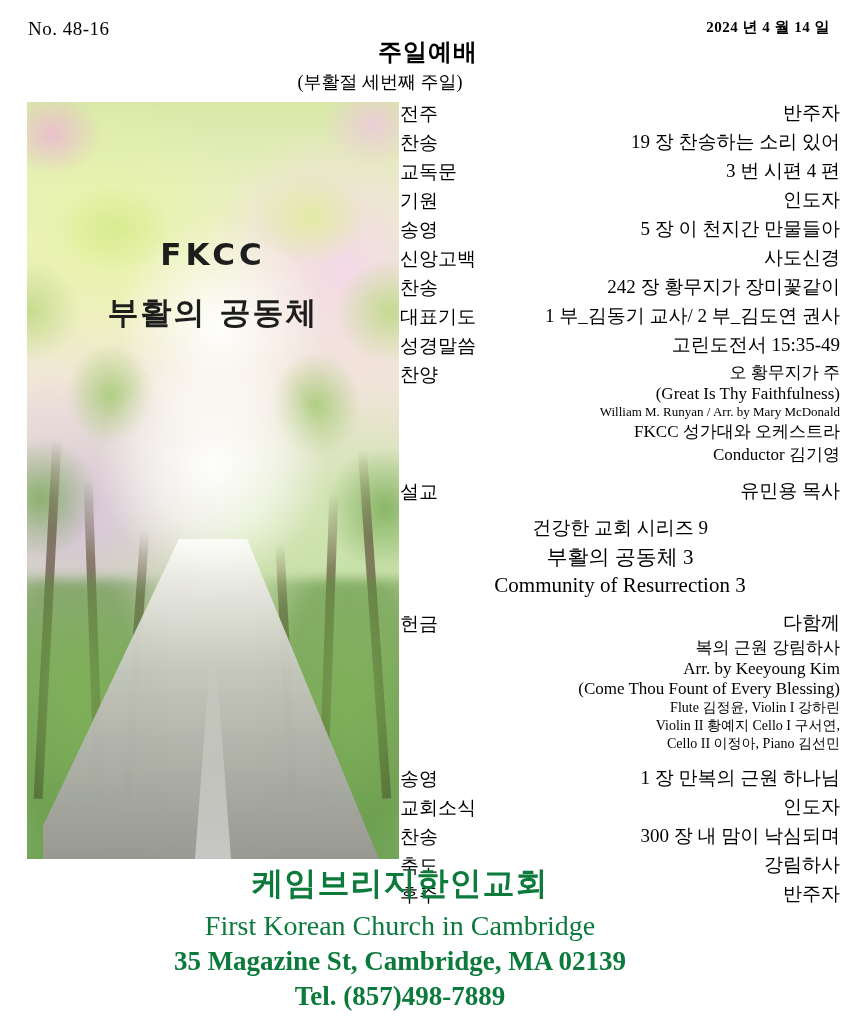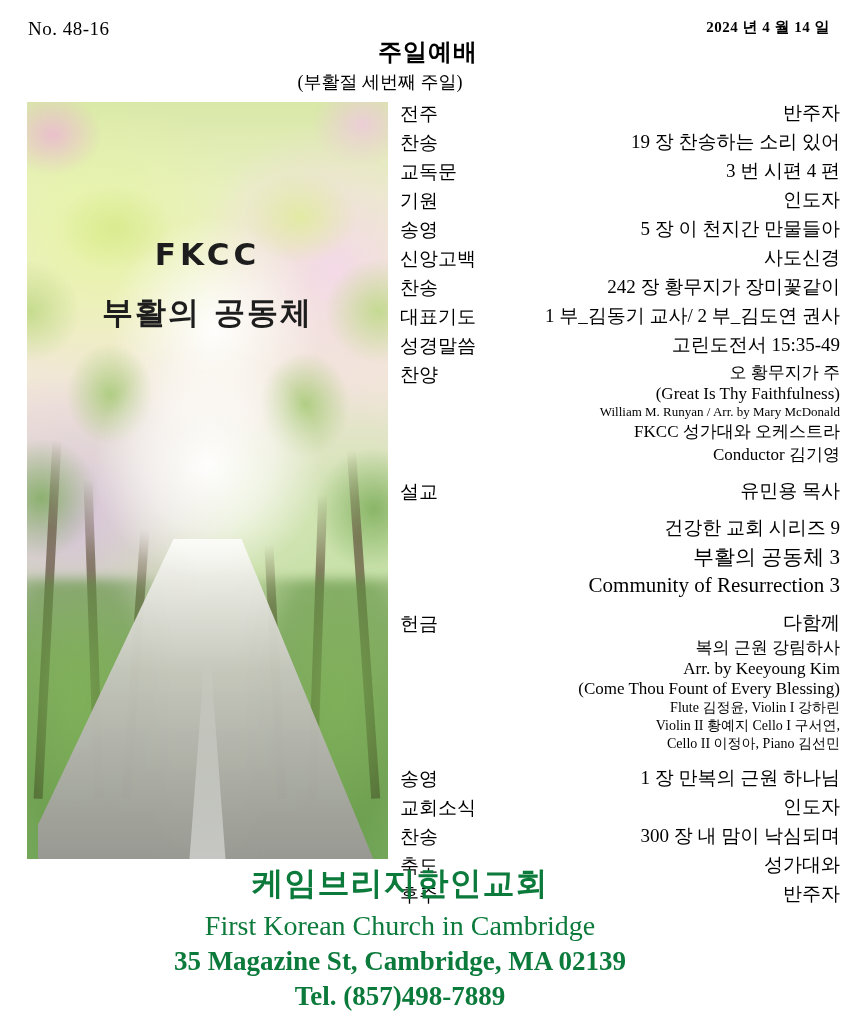--- a/index.html
+++ b/index.html
@@ -63,20 +63,21 @@
 
   
   .photo {
     position: absolute;
     left: 27px;
     top: 102px;
     width: 361px;
     height: 757px;
     overflow: hidden;
     background: #15803d;
+    padding-left: 11px;
   }
   .photo .sky {
     position: absolute;
     left: 0; top: 0; right: 0; bottom: 0;
     background:
       radial-gradient(ellipse 150px 160px at 52% 30%, rgba(255,255,255,0.95) 0%, rgba(255,255,255,0.0) 70%),
       radial-gradient(ellipse 220px 200px at 20% 18%, rgba(230,245,160,0.85) 0%, rgba(230,245,160,0) 72%),
       radial-gradient(ellipse 200px 210px at 85% 22%, rgba(244,214,236,0.85) 0%, rgba(244,214,236,0) 70%),
       radial-gradient(ellipse 240px 200px at 12% 55%, rgba(214,186,226,0.8) 0%, rgba(214,186,226,0) 72%),
       radial-gradient(ellipse 230px 220px at 92% 58%, rgba(196,224,166,0.85) 0%, rgba(196,224,166,0) 72%),
@@ -216,21 +217,21 @@
     font-size: 13px;
   }
   .value .tiny {
     display: block;
     font-size: 14px;
   }
   .row.tall { margin-bottom: 6px; }
   .spacer-sm { height: 6px; }
 
   .sermon-block {
-    text-align: right;
+    text-align: center;
     margin-top: 10px;
     margin-bottom: 12px;
   }
   .sermon-series { font-size: 19px; }
   .sermon-title-kr { font-size: 21px; font-weight: normal; margin-top: 2px; }
   .sermon-title-en { font-size: 21px; margin-top: 2px; }
 
   
   .footer {
     position: absolute;
@@ -379,21 +380,21 @@
     <div class="row">
       <div class="label">교회소식</div>
       <div class="value">인도자</div>
     </div>
     <div class="row">
       <div class="label">찬송</div>
       <div class="value">300 장 내 맘이 낙심되며</div>
     </div>
     <div class="row">
       <div class="label">축도</div>
-      <div class="value">성가대와</div>
+      <div class="value">강림하사</div>
     </div>
     <div class="row">
       <div class="label">후주</div>
       <div class="value">반주자</div>
     </div>
 
   </div>
 
   <div class="footer" style="color: rgb(11, 122, 59);">
     <div class="kr">케임브리지한인교회</div>

